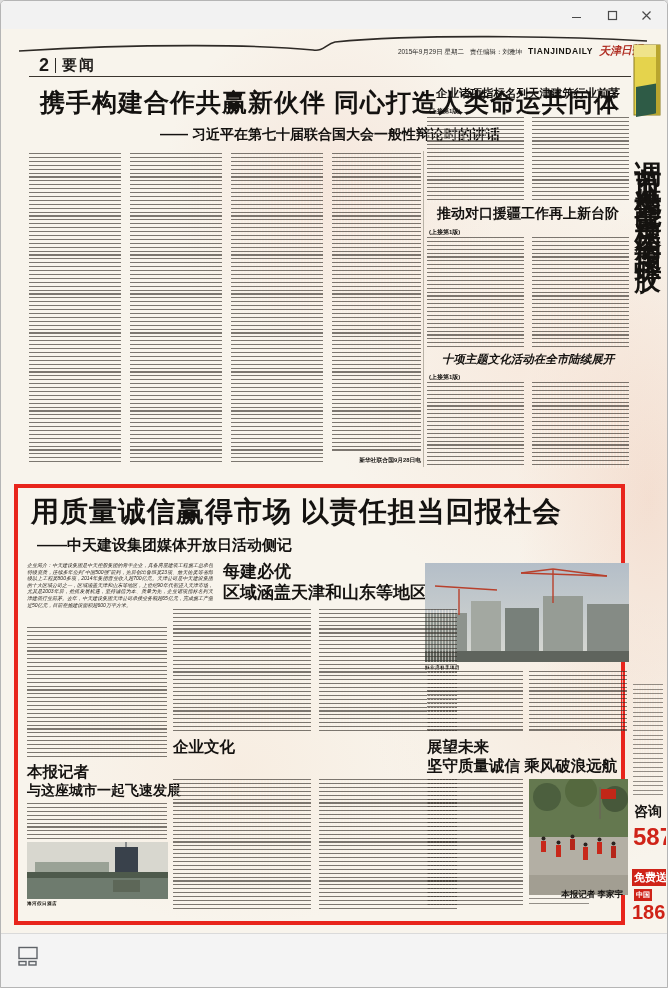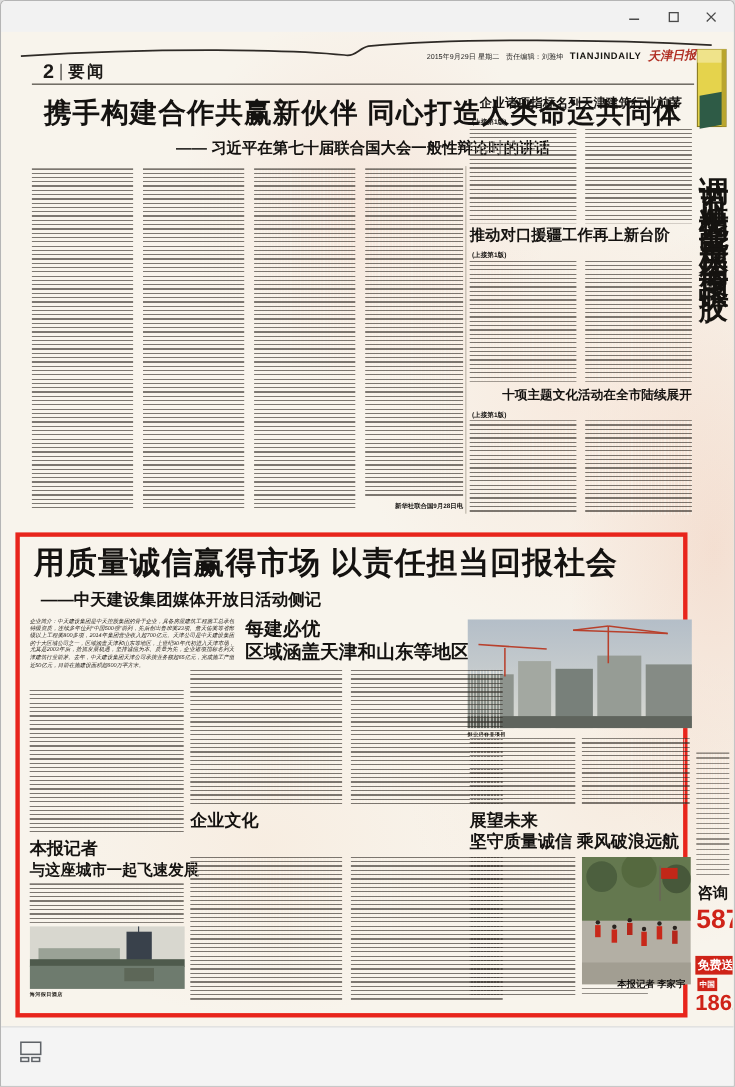--- a/index.html
+++ b/index.html
@@ -66,21 +66,21 @@
         </svg>
     </div>
   </div>
 
   <div class="paper">
 
     <svg style="left:16px;top:4px;" width="636" height="24" viewBox="0 0 636 24">
       <path d="M2 18 C130 10 250 12 296 17 C306 19 309 11 318 9 C400 1 540 3 630 8" fill="none" stroke="#2e2a26" stroke-width="1.6"></path>
     </svg>
 
-    <div style="right:36px;top:14px;height:14px;left:auto;display:flex;align-items:baseline;gap:6px;">
+    <div style="right:26px;top:14px;height:14px;left:auto;display:flex;align-items:baseline;gap:6px;">
       <span style="position:static;font-size:6.5px;color:#2b2a28;">2015年9月29日 星期二</span>
       <span style="position:static;font-size:6.5px;color:#2b2a28;">责任编辑：刘雅坤</span>
       <span style="position:static;font-size:8.5px;font-weight:bold;letter-spacing:.6px;color:#16140f;">TIANJINDAILY</span>
       <span style="position:static;font-size:11px;font-weight:bold;font-style:italic;color:#b02f24;transform:rotate(-2deg);">天津日报</span>
     </div>
 
     <div style="left:38px;top:26px;display:flex;align-items:center;gap:6px;">
       <span style="position:static;font-size:18px;font-weight:bold;">2</span>
       <span style="position:static;width:1px;height:15px;background:#2c2a26;display:inline-block;"></span>
       <span style="position:static;font-size:15px;font-weight:bold;letter-spacing:2px;">要闻</span>
@@ -96,26 +96,26 @@
     <div class="tx" style="left:331px;top:124px;width:89px;height:300px;"></div>
     <div class="hd" style="left:330px;top:427px;width:90px;font-size:5.8px;text-align:right;">新华社联合国9月28日电</div>
 
     <div class="vrule" style="left:422px;top:122px;width:1px;height:316px;"></div>
 
     <div class="hd" style="left:426px;top:57px;width:202px;text-align:center;font-size:11.5px;">企业诸项指标名列天津建筑行业前茅</div>
     <span class="cont-tag" style="left:428px;top:78px;">(上接第1版)</span>
     <div class="tx" style="left:426px;top:88px;width:97px;height:86px;"></div>
     <div class="tx" style="left:531px;top:88px;width:97px;height:86px;"></div>
 
-    <div class="hd" style="left:426px;top:176px;width:202px;font-size:14px;">推动对口援疆工作再上新台阶</div>
+    <div class="hd" style="left:426px;top:176px;width:202px;text-align:center;font-size:14px;">推动对口援疆工作再上新台阶</div>
     <span class="cont-tag" style="left:428px;top:199px;">(上接第1版)</span>
     <div class="tx" style="left:426px;top:208px;width:97px;height:110px;"></div>
     <div class="tx" style="left:531px;top:208px;width:97px;height:110px;"></div>
 
-    <div class="hd" style="left:426px;top:323px;width:202px;text-align:right;font-size:11.5px;">十项主题文化活动在全市陆续展开</div>
+    <div class="hd" style="left:426px;top:323px;width:202px;text-align:center;font-size:11.5px;font-style:italic;">十项主题文化活动在全市陆续展开</div>
     <span class="cont-tag" style="left:428px;top:344px;">(上接第1版)</span>
     <div class="tx" style="left:426px;top:353px;width:97px;height:86px;"></div>
     <div class="tx" style="left:531px;top:353px;width:97px;height:86px;"></div>
 
     <div class="redbox" style="left:13px;top:455px;width:611px;height:441px;"></div>
 
     <div class="hd" style="left:30px;top:464px;width:580px;font-size:28px;letter-spacing:1px;white-space:nowrap;">用质量诚信赢得市场  以责任担当回报社会</div>
     <div class="hd" style="left:36px;top:507px;font-size:15px;">——中天建设集团媒体开放日活动侧记</div>
 
     <div style="left:26px;top:533px;width:186px;height:60px;overflow:hidden;font-size:5px;line-height:6.6px;font-style:italic;text-align:justify;color:#26221d;">企业简介：中天建设集团是中天控股集团的骨干企业，具备房屋建筑工程施工总承包特级资质，连续多年位列“中国500强”前列，先后创出鲁班奖23项、詹天佑奖等省部级以上工程奖800多项，2014年集团营业收入超700亿元。天津公司是中天建设集团的十大区域公司之一，区域涵盖天津和山东等地区，上世纪90年代初进入天津市场，尤其是2003年后，抢抓发展机遇，坚持诚信为本、质量为先，企业诸项指标名列天津建筑行业前茅。去年，中天建设集团天津公司承接业务额超65亿元，完成施工产值近50亿元，目前在施建设面积超600万平方米。</div>

